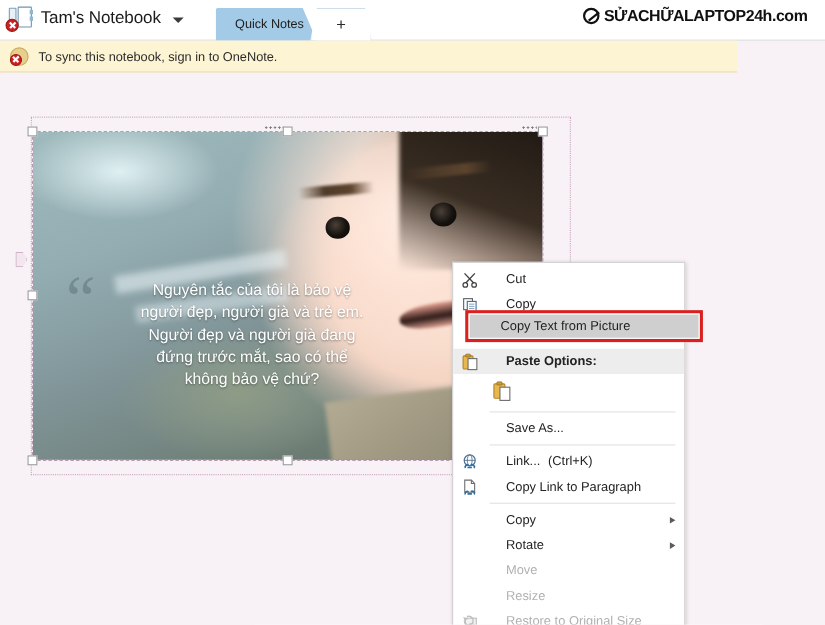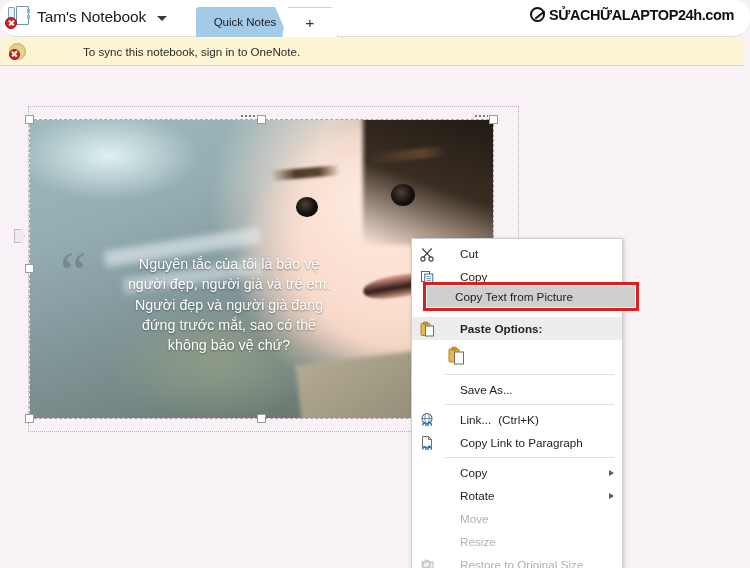--- a/index.html
+++ b/index.html
@@ -14,21 +14,20 @@
     width: 750px; height: 568px;
     background: #f8f1f6;
     overflow: hidden;
   }
 
   
   .topbar {
     position: absolute; left: 0; top: 0; width: 750px; height: 37px;
     background: #ffffff;
     border-bottom: 1px solid #dcdcdc;
-    border-radius: 17px;
   }
   .nb-group {
     position: absolute; left: 8px; top: 6px;
     display: flex; align-items: center; gap: 7px;
   }
   .nb-icon { position: relative; width: 22px; height: 21px; }
   .nb-icon .cover {
     position: absolute; left: 0; top: 1px; width: 7px; height: 18px;
     background: #e8f1f8; border: 1.2px solid #7d9fb8; border-radius: 1px;
   }
@@ -102,24 +101,24 @@
     width: 12px; height: 2.2px; background: #111;
     transform: rotate(-38deg); transform-origin: center;
   }
   .logo-text {
     font-size: 14.5px; font-weight: bold; color: #101010;
     letter-spacing: -0.4px; white-space: nowrap;
   }
 
   
   .syncbar {
-    position: absolute; left: 0; top: 37px; width: 744px; height: 29px;
+    position: absolute; left: 0; top: 37px; width: 670px; height: 29px;
     background: #fdf4d3;
     border-bottom: 1px solid #e3d7a6;
-    display: flex; align-items: center; gap: 48px;
+    display: flex; align-items: center;
   }
   .sync-icon {
     position: relative; margin-left: 9px; width: 17px; height: 17px;
     border-radius: 50%;
     background: #e7cf8e;
     border: 1px solid #c9ab60;
   }
   .sync-icon .sbadge {
     position: absolute; left: -1px; top: 5px;
     width: 11px; height: 11px; border-radius: 50%;

